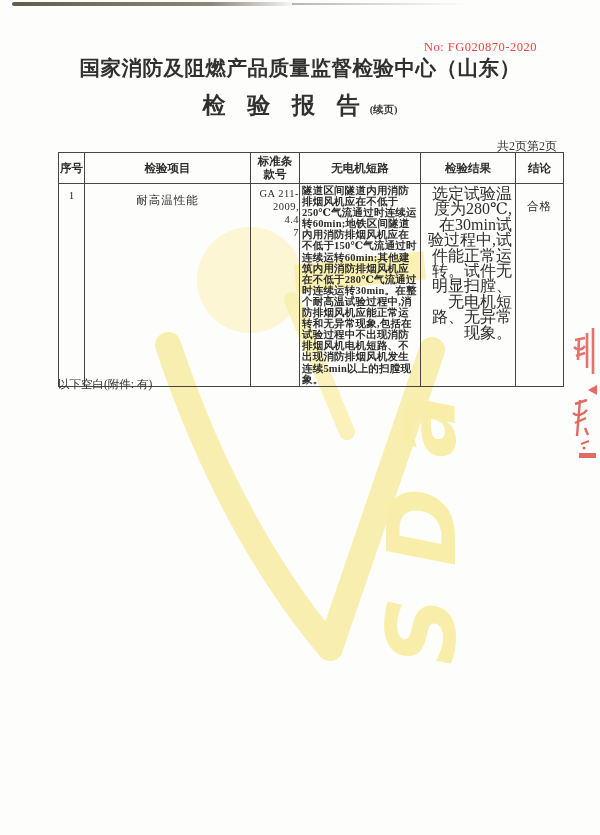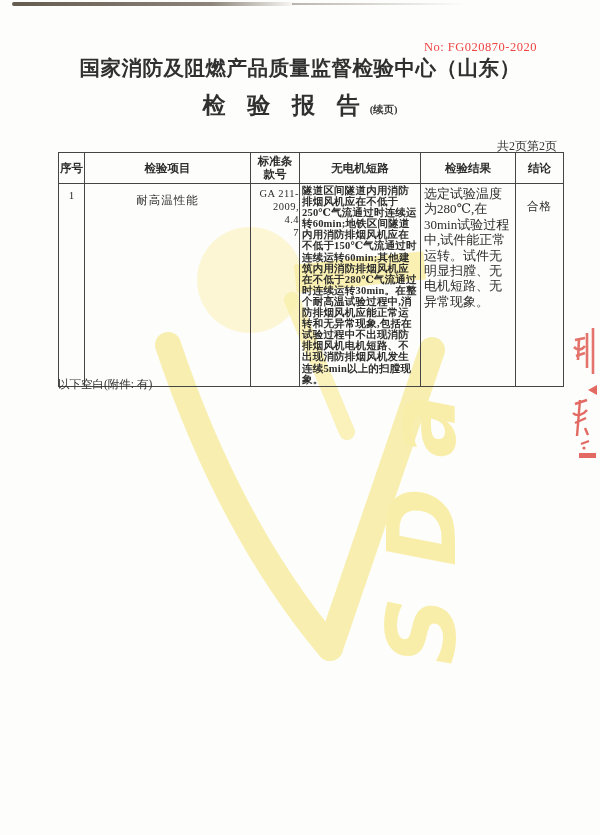--- a/index.html
+++ b/index.html
@@ -58,21 +58,21 @@
     overflow: hidden;
   }
   table.report thead tr { height: 31px; }
   table.report tbody tr { height: 190px; }
   th { font-weight: 600; font-size: 11.5px; line-height: 13px; text-align: center; vertical-align: middle; white-space: pre-line; }
   td { vertical-align: top; }
   td.c-no   { text-align: center; padding-top: 5px; font-size: 11px; }
   td.c-item { text-align: center; padding-top: 9px; font-size: 11.5px; letter-spacing: 1px; }
   td.c-clause { text-align: right; padding-top: 3px; font-size: 10.5px; line-height: 13px; white-space: pre-line; letter-spacing: 0.5px; padding-left: 7px; }
   td.c-req  { padding: 1px 2px; font-size: 10.5px; line-height: 11.1px; text-align: left; letter-spacing: 0.2px; font-weight: bold; }
-  td.c-res  { padding: 2px 3px; font-size: 13px; line-height: 15.4px; text-align: left; }
+  td.c-res  { padding: 2px 3px; font-size: 16px; line-height: 15.4px; text-align: right; }
   td.c-conc { text-align: center; padding-top: 15px; font-size: 11.5px; letter-spacing: 1px; }
 
   .below-note {
     position: absolute; top: 377px; left: 58px; font-size: 11.5px; color: #333;
   }
 </style>
 </head>
 <body>
 
 <svg class="watermark-svg" width="600" height="835" viewBox="0 0 600 835" aria-hidden="true">

